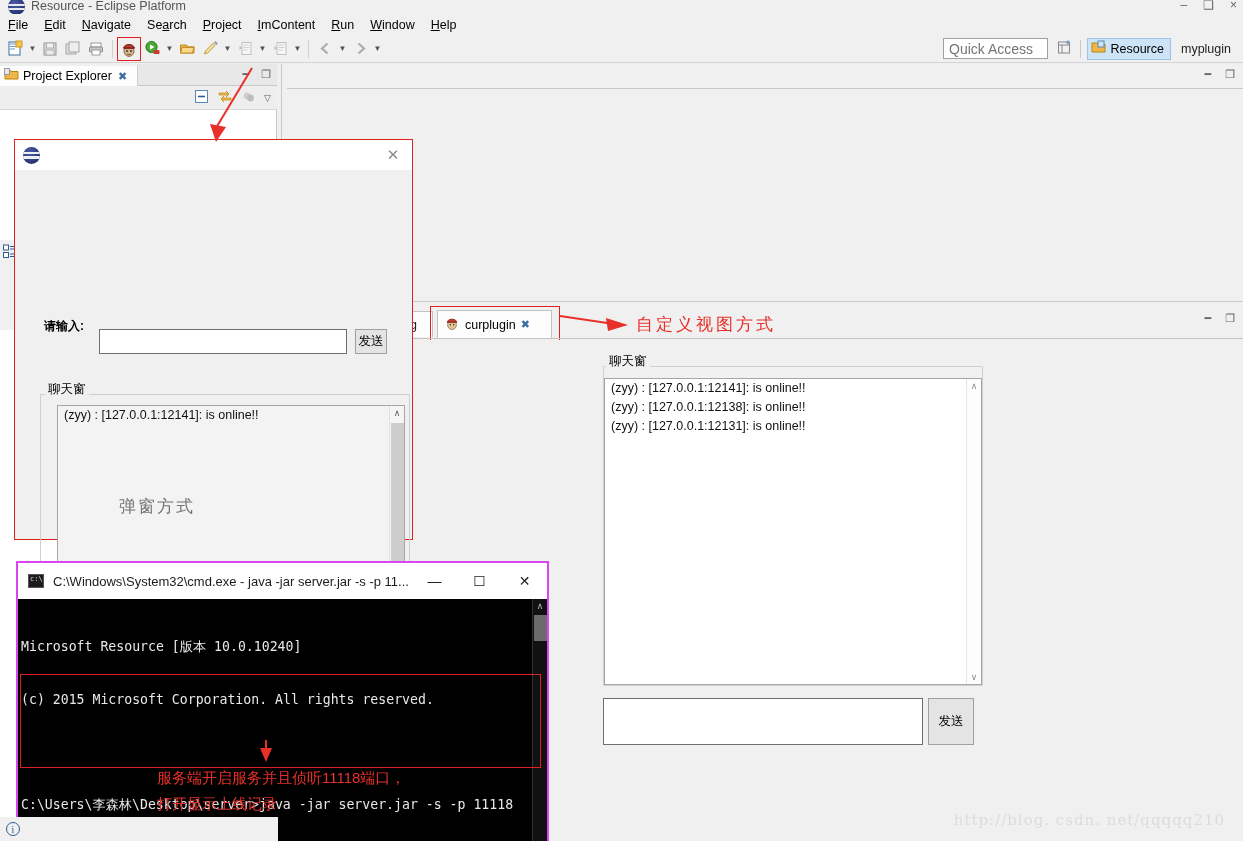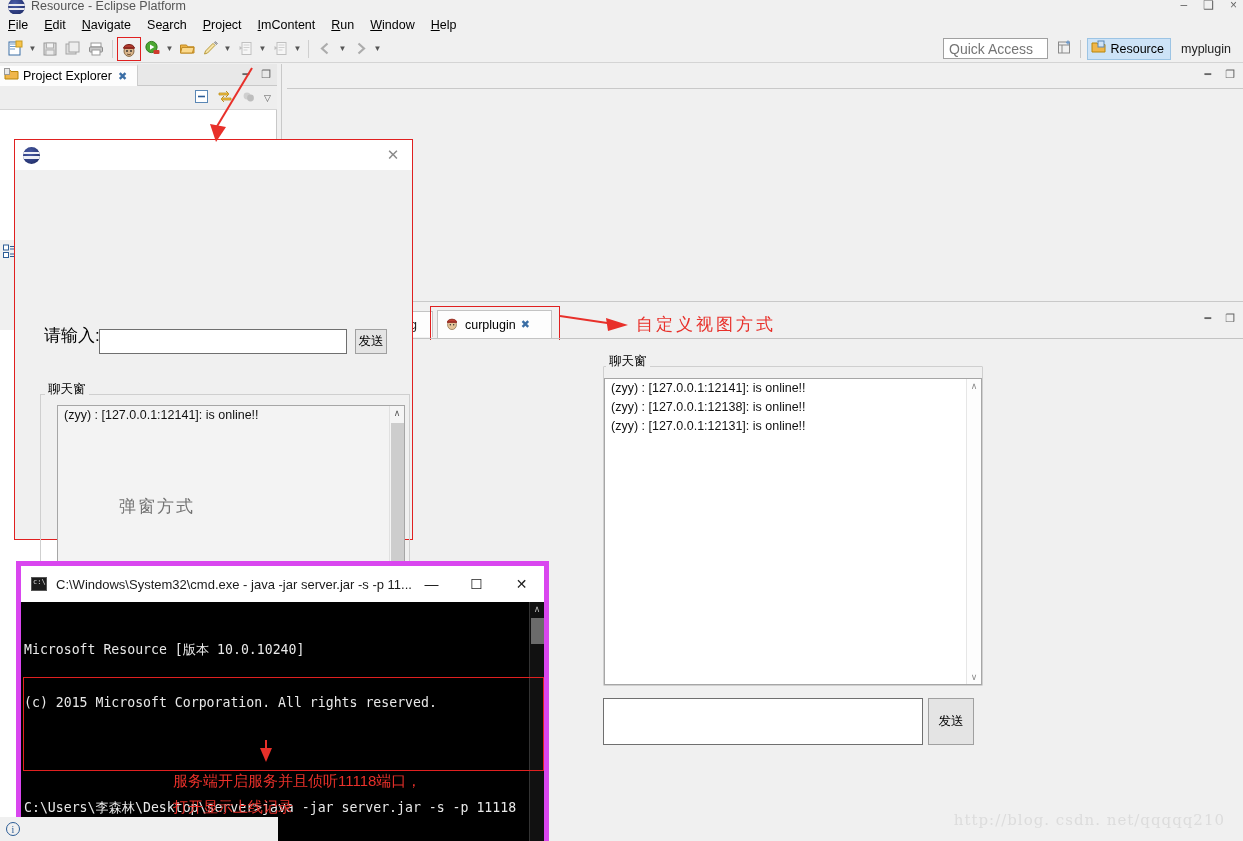--- a/index.html
+++ b/index.html
@@ -147,41 +147,41 @@
     display:flex; align-items:center; padding-left:8px;
   }
   .dlg-icon {
     width:17px; height:17px; border-radius:50%;
     background: radial-gradient(circle at 40% 35%, #4b5da8 0%, #2b3a7a 60%, #17224f 100%);
     position:relative; overflow:hidden;
   }
   .dlg-icon:before{content:""; position:absolute; left:0; top:5px; width:100%; height:2.5px; background:#eef0f6;}
   .dlg-icon:after{content:""; position:absolute; left:0; top:9.5px; width:100%; height:2.5px; background:#eef0f6;}
   .dlg-close { position:absolute; right:10px; top:6px; width:18px; height:18px; color:#8a8a8a; font-size:15px; text-align:center; line-height:18px;}
-  .dlg-label { position:absolute; left:29px; top:184px; font-size:17px; }
+  .dlg-label { position:absolute; left:29px; top:178px; font-size:12px;font-weight:bold; }
   .dlg-input { position:absolute; left:84px; top:189px; width:248px; height:25px; background:#fff; border:1px solid #6f6f6f;}
   .dlg-send { position:absolute; left:340px; top:189px; width:32px; height:25px; background:#e4e4e4; border:1px solid #a0a0a0;
               display:flex;align-items:center;justify-content:center; font-size:12.5px;}
   .dlg-group { position:absolute; left:25px; top:254px; width:370px; height:228px; border:1px solid #cfcfcf;}
   .dlg-group-label { position:absolute; left:30px; top:241px; background:#f0f0f0; padding:0 3px; font-size:12.5px;}
   .dlg-chat {
     position:absolute; left:42px; top:265px; width:348px; height:209px; background:#f3f3f3; border:1px solid #a6a6a6;
   }
   .dlg-chat .ln { padding:2px 6px; font-size:12.5px; color:#111; }
   .dlg-scroll {
     position:absolute; right:0; top:0; width:15px; height:100%; background:#f5f5f5; border-left:1px solid #e0e0e0;
     display:flex; flex-direction:column; align-items:center; justify-content:space-between;
   }
   .dlg-thumb { position:absolute; left:1px; top:17px; width:13px; height:166px; background:#cdcdcd; }
   .annot-popup {
     position:absolute; left:104px; top:355px; color:#737373; font-size:17px; letter-spacing:2px;
   }
 
   
-  .cmd { position:absolute; left:16px; top:561px; width:533px; height:280px; background:#000; border:5px solid #d946ef;}
+  .cmd { position:absolute; left:16px; top:561px; width:533px; height:280px; background:#000; border:2px solid #d946ef;}
   .cmd-title {
     position:absolute; left:0; top:0; width:100%; height:36px; background:#fff;
     display:flex; align-items:center; padding-left:10px; gap:9px; font-size:13px; color:#1b1b1b;
   }
   .cmd-ico { width:16px; height:14px; background:#1b1b1b; border:1px solid #555; position:relative; }
   .cmd-ico:after{ content:"c:\\"; position:absolute; left:1px; top:0px; font-size:7px; color:#dedede; font-family:"DejaVu Sans Mono", monospace;}
   .cmd-ctl { position:absolute; right:0; top:0; height:36px; display:flex; align-items:center; }
   .cmd-ctl span { width:45px; text-align:center; color:#222; font-size:14px;}
   .cmd-body {
     position:absolute; left:0; top:36px; width:100%; height:244px; background:#000;
@@ -499,21 +499,21 @@
       
       
       
       
     </div>
     <div class="cmd-scroll">
       <div class="arw" style="top:2px">∧</div>
       <div class="thumb"></div>
     </div>
     <div class="cmd-hl"></div>
-    <div style="position:absolute;left:152px;top:202px;color:#e8302a;font-size:15px;line-height:26px;">
+    <div style="position:absolute;left:139px;top:202px;color:#e8302a;font-size:15px;line-height:26px;">
       <div>服务端开启服务并且侦听11118端口，</div>
       <div>打开显示上线记录</div>
     </div>
   </div>
 
   <div class="statusbar">
     <span class="info-ico">i</span>
   </div>
 
   <div class="watermark">http://blog. csdn. net/qqqqq210</div>

